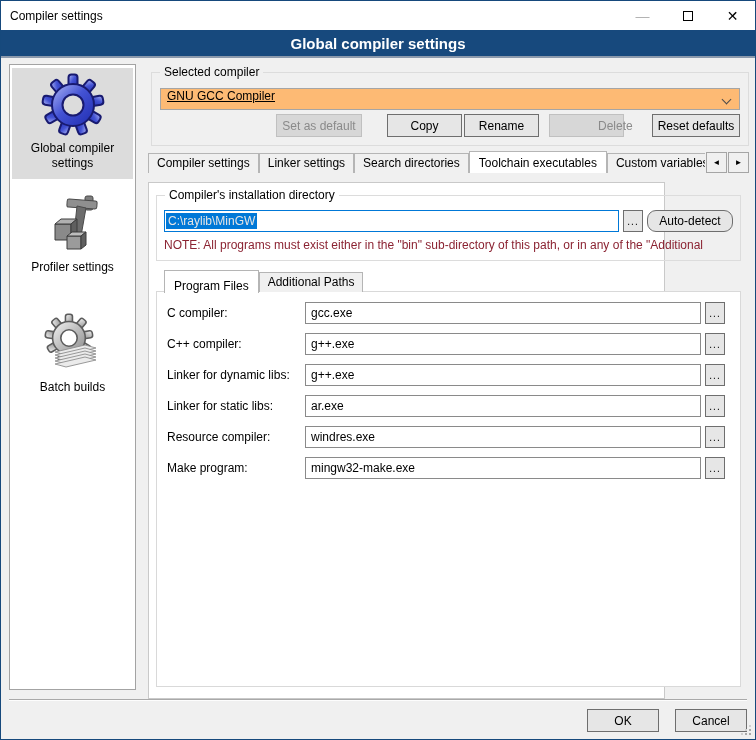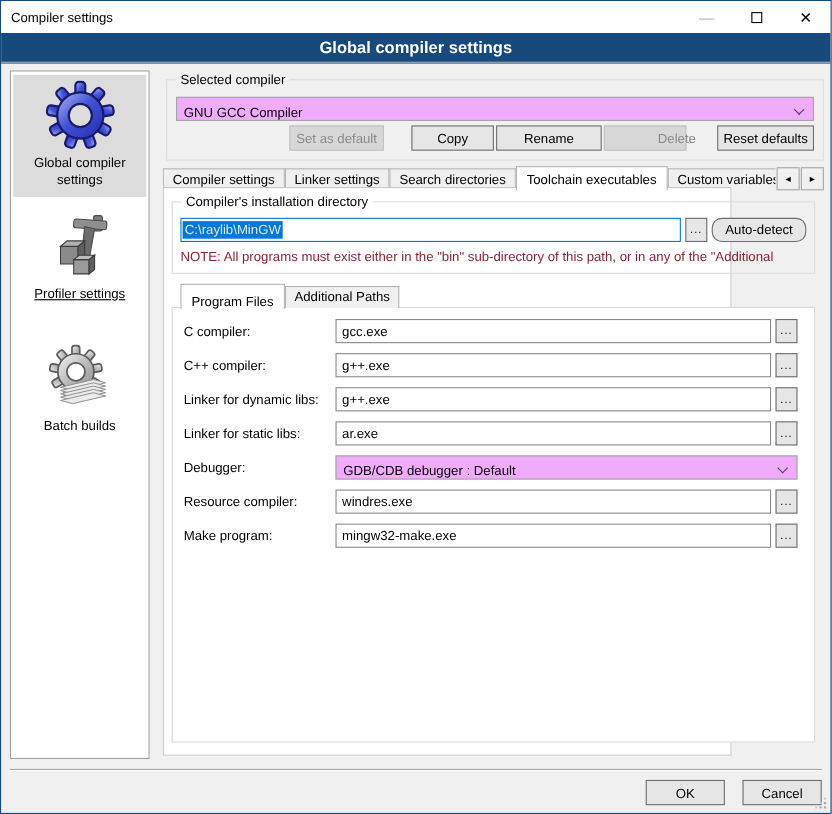--- a/index.html
+++ b/index.html
@@ -27,60 +27,60 @@
     border-bottom:2px solid #8b99ac; color:#fff; font-size:15px; font-weight:bold;
     display:flex; align-items:center; justify-content:center; }
 
   
   .sidebar{ position:absolute; left:8px; top:63px; width:127px; height:626px;
     background:#fff; border:1px solid #a3a3a3; padding-top:3px; }
   .side-item{ width:121px; margin:0 auto; text-align:center; padding:5px 2px 8px 2px; cursor:default; }
   .side-item.selected{ background:#dcdcdc; }
   .side-item .icon{ display:block; width:64px; height:64px; margin:0 auto 4px auto; }
   .side-item .lbl{ display:block; line-height:15px; }
-  .side-item.m1{ margin-top:8px;text-decoration:underline; }
+  .side-item.m1{ margin-top:8px; }
   .side-item.m2{ margin-top:24px; }
 
   
   .groupbox{ position:absolute; border:1px solid #dcdcdc; }
   .groupbox > .legend{ position:absolute; top:-8px; left:8px; padding:0 4px; line-height:15px; }
   .legend.on-gray{ background:#f0f0f0; }
   .legend.on-white{ background:#fff; }
 
   
   .grp-compiler{ left:150px; top:71px; width:598px; height:74px; }
-  .combo{ position:relative; background:#f0abfc; border:1px solid #a5a5a5; height:22px;
-    display:flex; align-items:flex-end; padding:0 22px 0 6px; cursor:default; }
+  .combo{ position:relative; background:#fdba74; border:1px solid #a5a5a5; height:22px;
+    display:flex; align-items:flex-start; padding:0 22px 0 6px; cursor:default;text-decoration:underline; }
   .combo .chev{ position:absolute; right:9px; top:7px; width:7px; height:7px;
     border-right:1.5px solid #4b4b4b; border-bottom:1.5px solid #4b4b4b; transform:rotate(45deg); }
   .grp-compiler .combo{ position:absolute; left:8px; right:8px; top:15px; }
   .btn-row{ position:absolute; top:41px; left:8px; right:8px; display:flex; justify-content:flex-end; }
   button{ font-family:"Liberation Sans", sans-serif; font-size:12px; height:23px;
     background:#e6e6e6; border:1px solid #6e6e6e; cursor:default; }
   button:disabled{ background:#d7d7d7; border-color:#c0c0c0; color:#8a8a8a; }
   .b-setdef{ width:86px; margin-right:25px; }
   .b-copy{ width:75px; margin-right:2px; }
-  .b-rename{ width:96px; margin-right:2px; }
+  .b-rename{ width:75px; margin-right:10px; }
   .b-delete{ width:75px; margin-right:28px;padding-left:48px; }
   .b-reset{ width:88px; }
 
   
   .tabs-row{ position:absolute; left:147px; top:150px; width:601px; height:22px;
     display:flex; align-items:flex-end; }
   .tabs-clip{ display:flex; align-items:flex-end; overflow:hidden; width:557px; }
   .tab{ height:20px; line-height:19px; padding:0 8px; background:#f0f0f0;
     border:1px solid #b5b5b5; border-bottom:none; margin-right:0; white-space:nowrap; cursor:default; }
   .tab.active{ height:23px; line-height:22px; background:#fff; position:relative; z-index:3;
     margin-bottom:-1px; padding:0 9px; }
   .tab-arrows{ position:absolute; right:0; top:1px; display:flex; z-index:4; }
   .tab-arrow{ width:21px; height:21px; background:#f0f0f0; border:1px solid #a5a5a5;
     display:flex; align-items:center; justify-content:center; font-size:8px; margin-left:1px; cursor:default;}
 
   
-  .notebook{ position:absolute; left:147px; top:169px; width:517px; height:517px;
+  .notebook{ position:absolute; left:147px; top:181px; width:517px; height:517px;
     background:#fff; border:1px solid #c9c9c9; z-index:2; }
 
   
   .grp-install{ left:7px; top:12px; width:585px; height:66px; }
   .path-row{ position:absolute; left:7px; right:7px; top:14px; display:flex; gap:4px; }
   .path-input{ flex:1; height:22px; background:#fff; border:1px solid #0078d7;
     display:flex; align-items:center; padding:0 1px; overflow:hidden; white-space:nowrap; cursor:text; }
   .path-input .selection{ background:#0078d7; color:#e5e5e5; padding:1px 2px; }
   .browse-btn{ width:20px; height:22px; font-size:10px; letter-spacing:1px; padding:0; }
   .autodetect-btn{ width:86px; height:22px;border-radius:9px; }
@@ -284,29 +284,20 @@
       </div>
 
       <div class="field-row">
         <span class="flabel">Linker for static libs:</span>
         <div class="field-ctrls">
           <input class="text-input" type="text" value="ar.exe" style="">
           <button class="browse-btn">...</button>
         </div>
       </div>
 
-      <div class="field-row">
-        <span class="flabel">Debugger:</span>
-        <div class="field-ctrls">
-          <div class="combo">
-            <span>GDB/CDB debugger : Default</span>
-            <span class="chev"></span>
-          </div>
-        </div>
-      </div>
 
       <div class="field-row">
         <span class="flabel">Resource compiler:</span>
         <div class="field-ctrls">
           <input class="text-input" type="text" value="windres.exe" style="">
           <button class="browse-btn">...</button>
         </div>
       </div>
 
       <div class="field-row">

